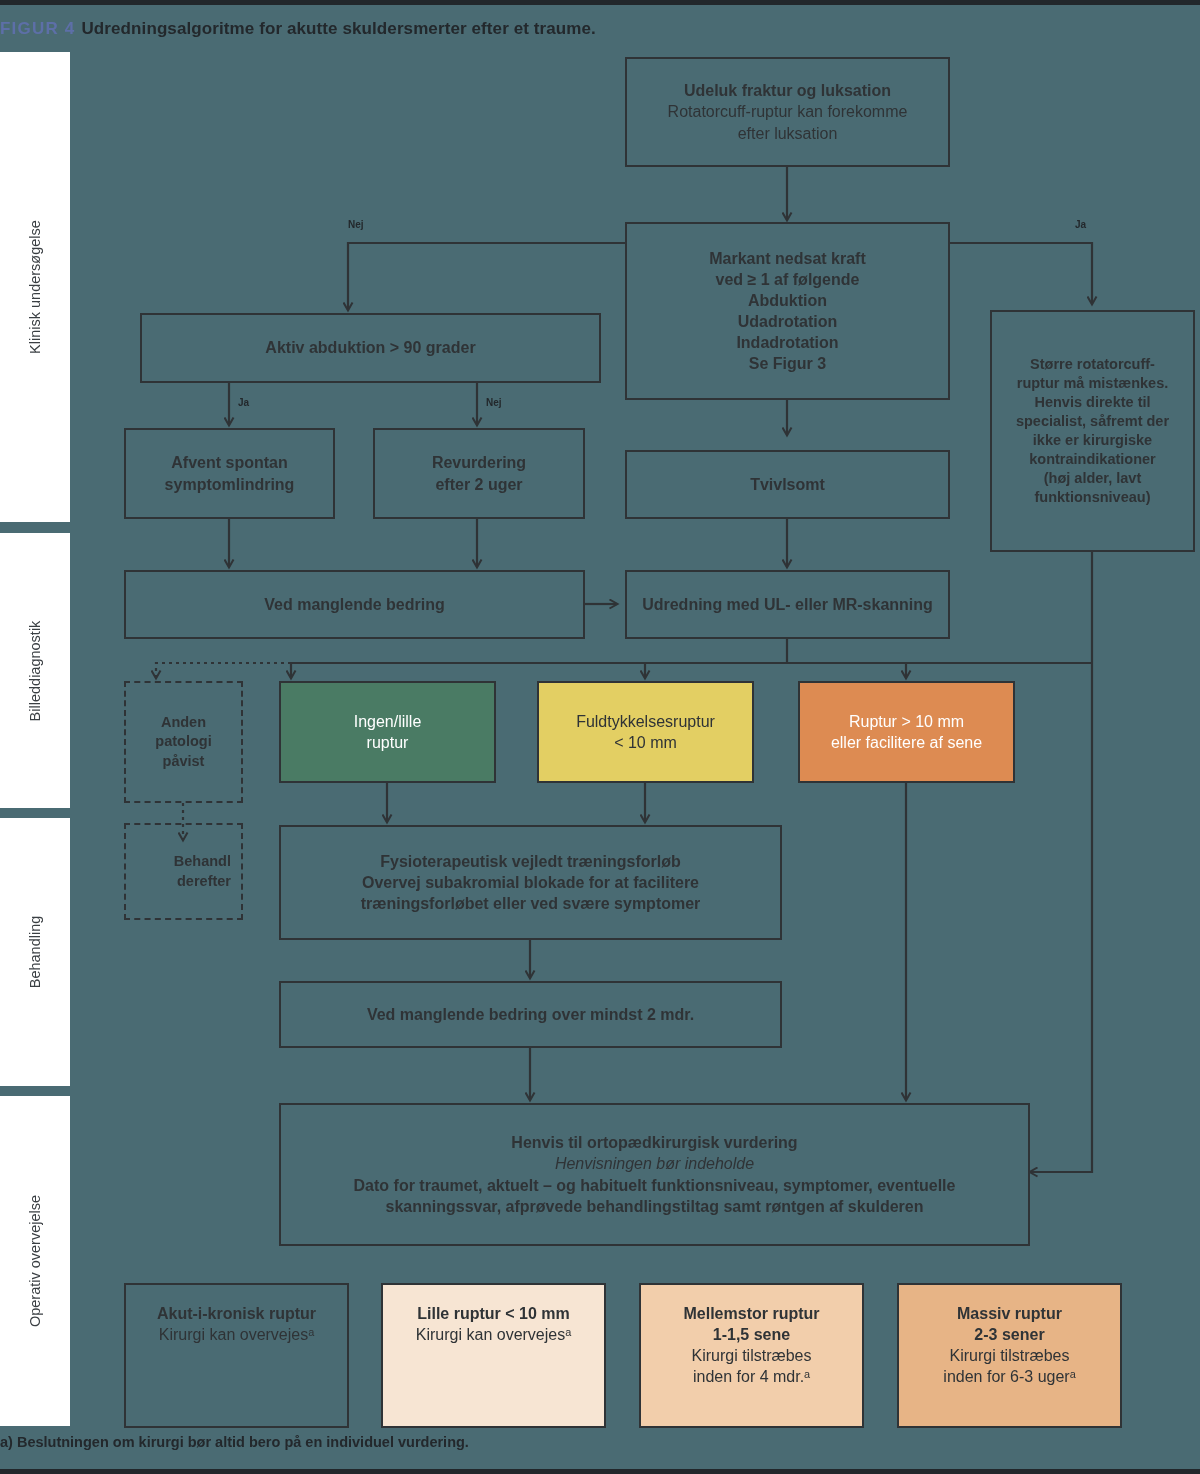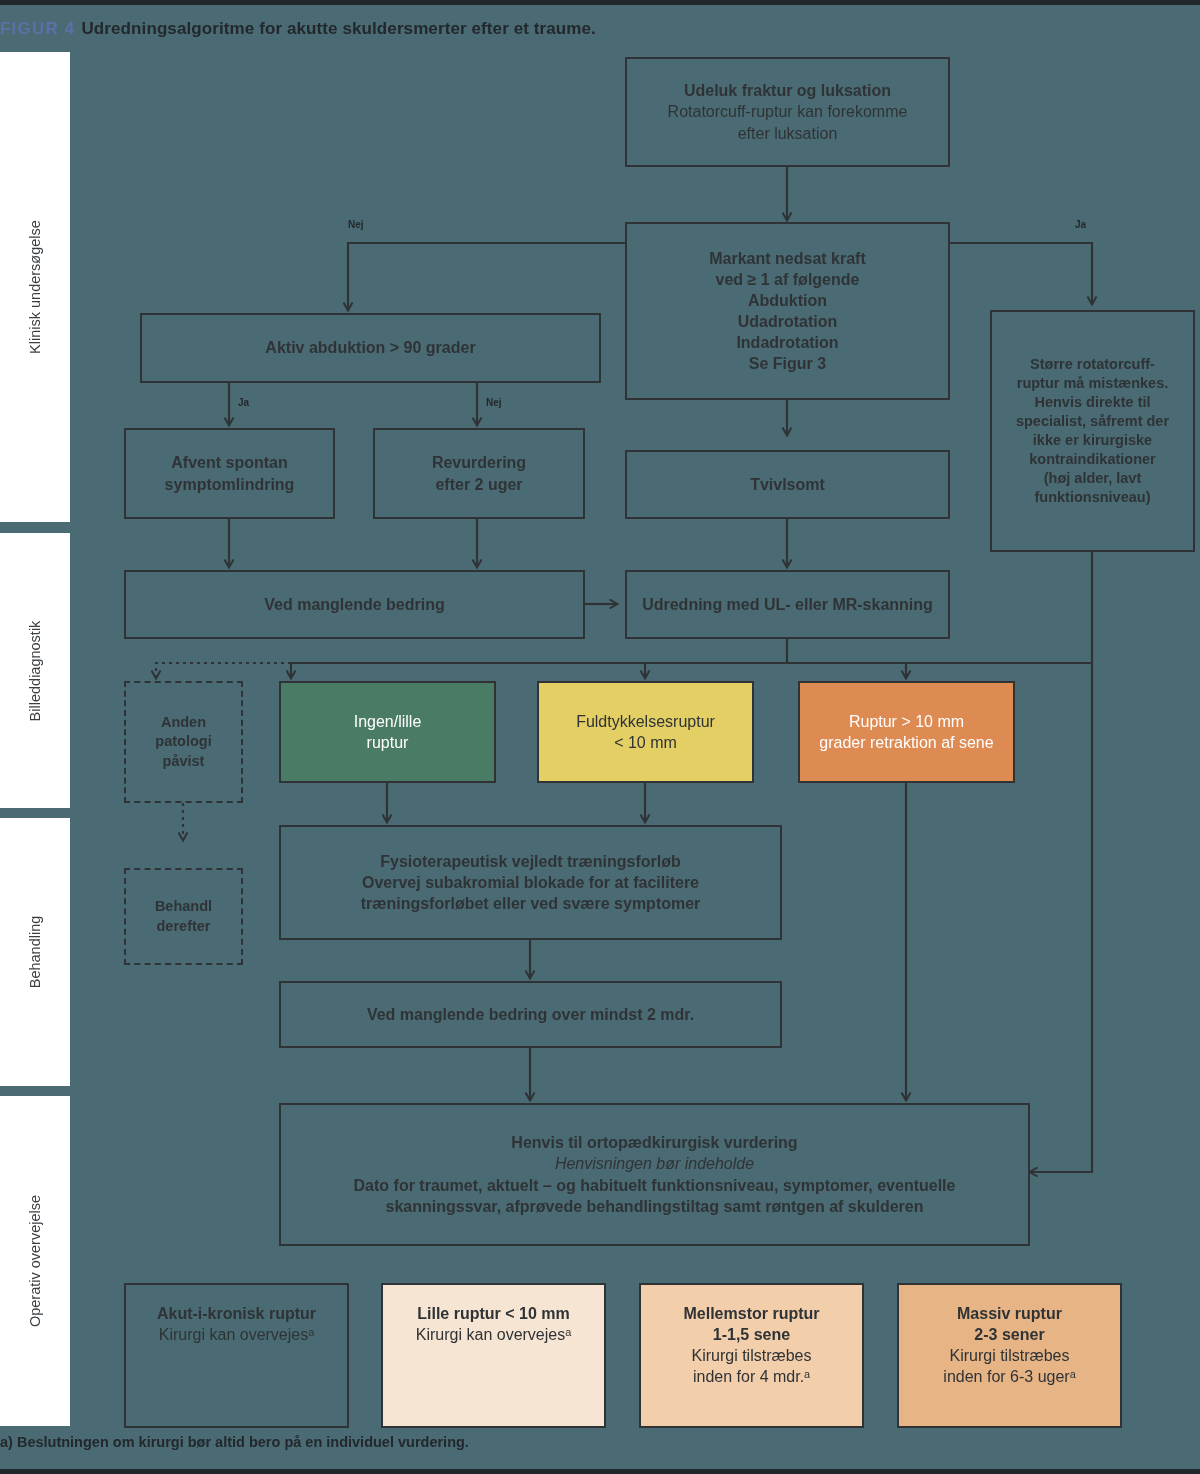--- a/index.html
+++ b/index.html
@@ -200,21 +200,21 @@
 </div>
 
 <div class="nodebox dashed" style="left:124px;top:681px;width:119px;height:122px;">
   <div class="inner" style="font-size:14.5px;">
     <span class="ln b">Anden</span>
     <span class="ln b">patologi</span>
     <span class="ln b">påvist</span>
   </div>
 </div>
 
-<div class="nodebox dashed" style="left:124px;top:868px;width:119px;height:97px;">
+<div class="nodebox dashed" style="left:124px;top:823px;width:119px;height:97px;text-align:right;">
   <div class="inner" style="font-size:14.5px;">
     <span class="ln b">Behandl</span>
     <span class="ln b">derefter</span>
   </div>
 </div>
 
 <div class="nodebox" style="left:279px;top:681px;width:217px;height:102px;background:#4a7b64;border:2px solid #2f3336;color:#ffffff;">
   <div class="inner">
     <span class="ln">Ingen/lille</span>
     <span class="ln">ruptur</span>
@@ -224,21 +224,21 @@
 <div class="nodebox" style="left:537px;top:681px;width:217px;height:102px;background:#e3cf63;border:2px solid #2f3336;color:#2f3336;">
   <div class="inner">
     <span class="ln">Fuldtykkelsesruptur</span>
     <span class="ln">&lt; 10 mm</span>
   </div>
 </div>
 
 <div class="nodebox" style="left:798px;top:681px;width:217px;height:102px;background:#dd8b52;border:2px solid #2f3336;color:#ffffff;">
   <div class="inner">
     <span class="ln">Ruptur &gt; 10 mm</span>
-    <span class="ln">grader retraktion af sene</span>
+    <span class="ln">eller facilitere af sene</span>
   </div>
 </div>
 
 <div class="nodebox plain" style="left:279px;top:825px;width:503px;height:115px;">
   <div class="inner">
     <span class="ln bi">Fysioterapeutisk vejledt træningsforløb</span>
     <span class="ln b">Overvej subakromial blokade for at facilitere</span>
     <span class="ln b">træningsforløbet eller ved svære symptomer</span>
   </div>
 </div>

